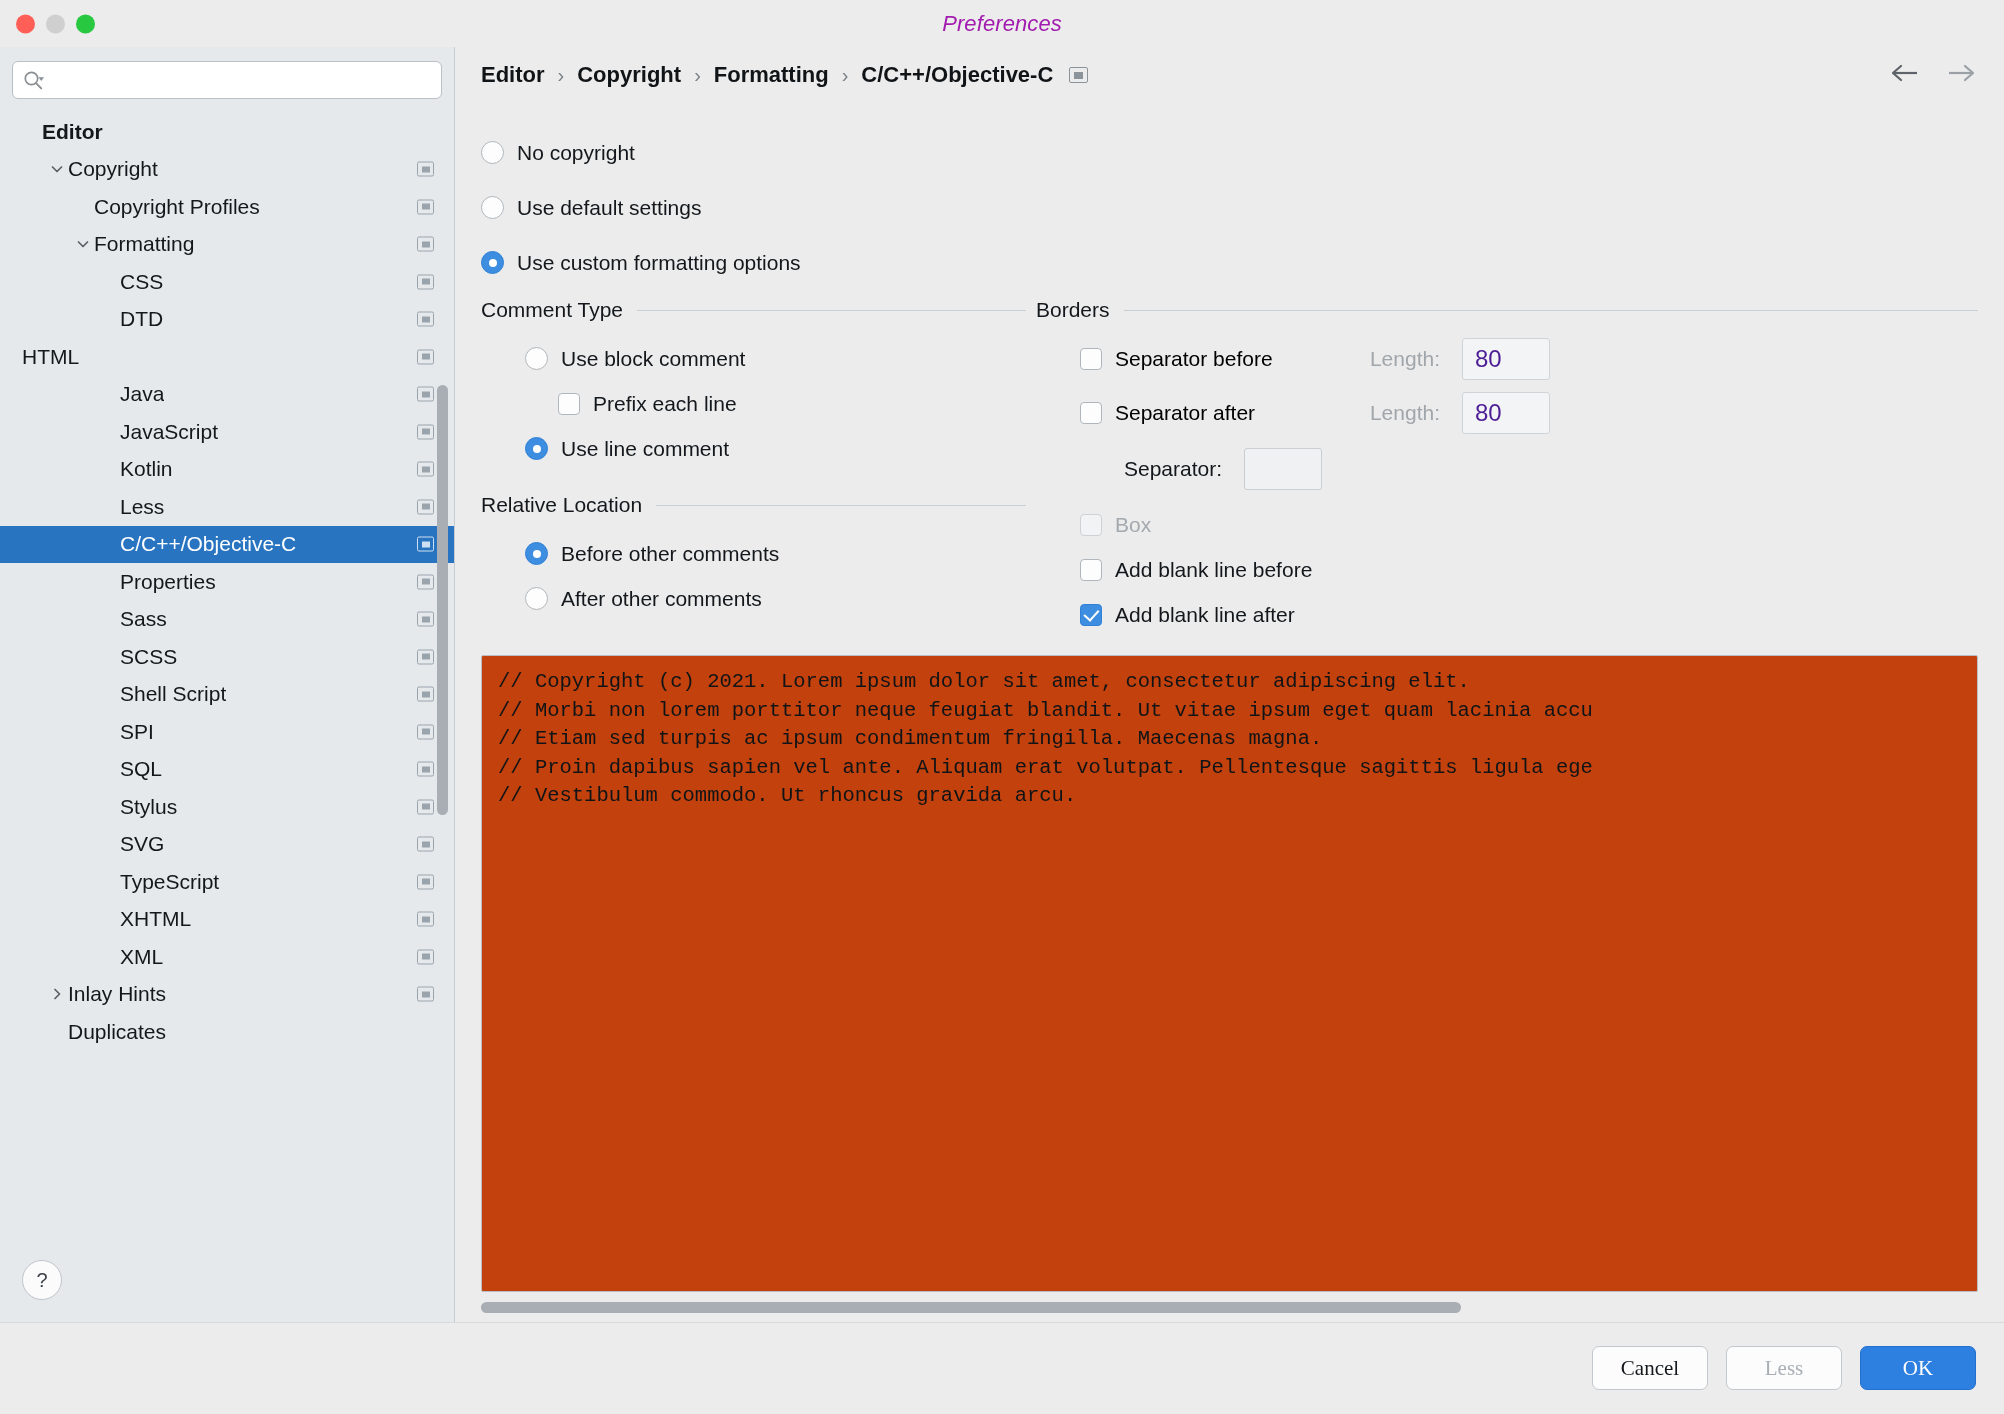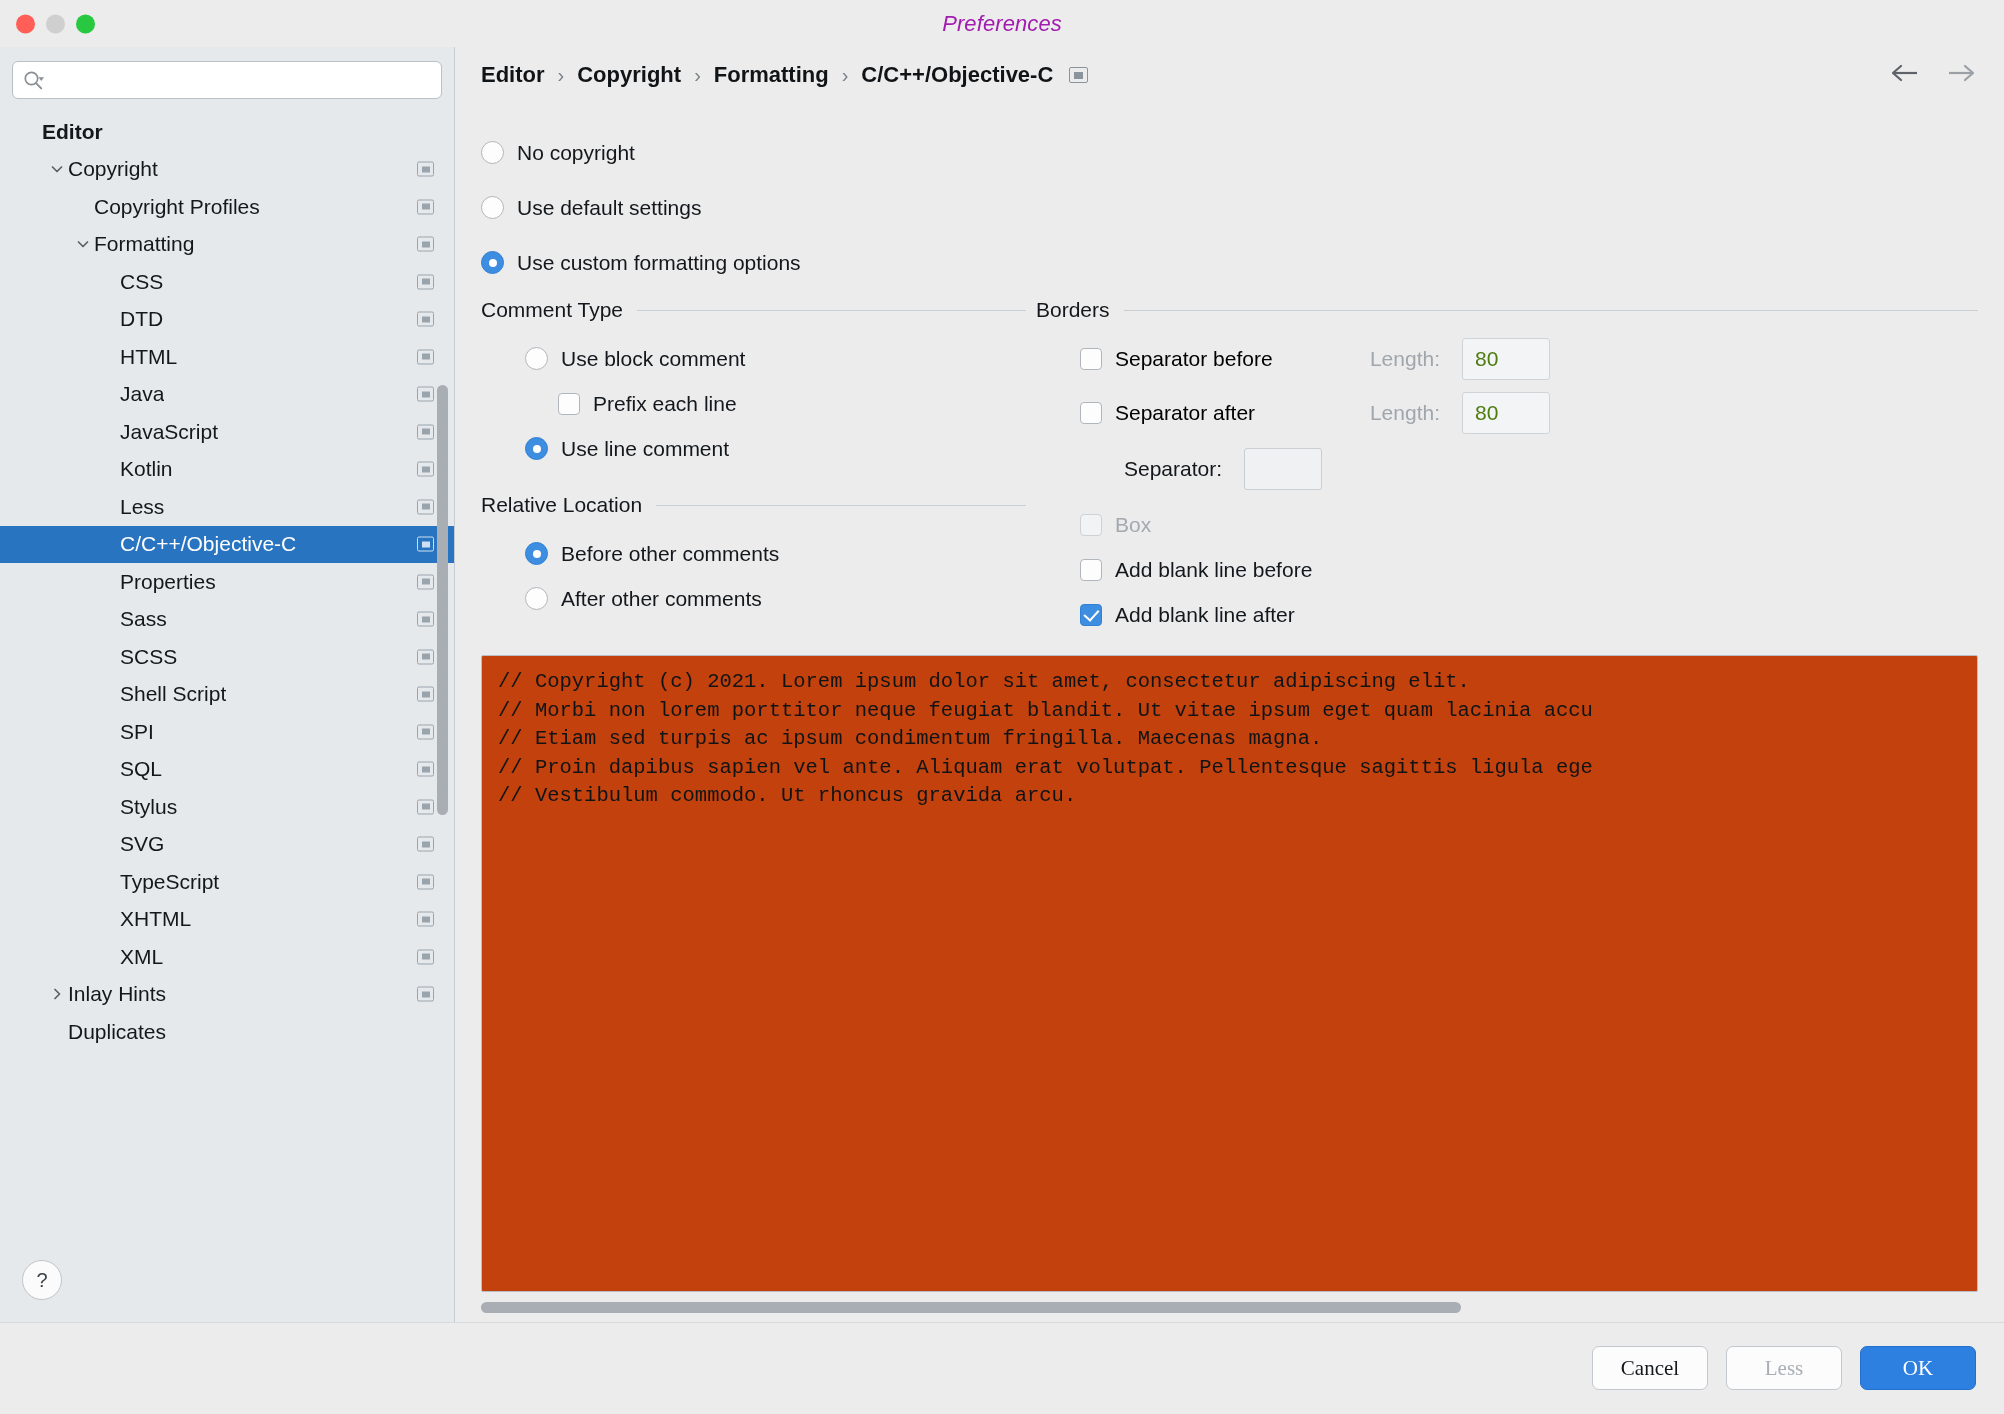--- a/index.html
+++ b/index.html
@@ -118,21 +118,21 @@
 
   .grp-body { padding-left: 44px; padding-top: 8px; }
   .grp-body .optrow { height: 45px; }
   .indent { padding-left: 33px; }
 
   .brd-row { display: flex; align-items: center; height: 54px; }
   .brd-check { display: flex; align-items: center; gap: 13px; width: 262px; flex: 0 0 262px; font-size: 21px; }
   .len-label { font-size: 21px; color: #a0a6ab; width: 120px; text-align: right; padding-right: 22px; }
   .txtbox {
     height: 42px; border: 1px solid #cfd4d8; background: #f3f4f5; border-radius: 3px;
-    display: flex; align-items: center; padding: 0 12px; font-size: 21px; color: #4d7c0f;
+    display: flex; align-items: center; padding: 0 12px; font-size: 24px; color: #4c1d95;
   }
   .txtbox.len { width: 88px; }
   .sep-row { display: flex; align-items: center; height: 58px; padding-left: 44px; }
   .sep-label { font-size: 21px; color: #14181c; padding-right: 22px; }
   .txtbox.sep { width: 78px; border-color: #c9ced2; background: #f0f1f2; }
   .brd-list { padding-top: 4px; }
   .brd-list .optrow { height: 45px; }
 
   
   .preview {
@@ -237,21 +237,21 @@
               <i></i>
             </span>
           </div>
           <div class="tree-row" style="padding-left: 98px;">
             <span class="twisty empty"></span>
             <span class="row-label">DTD</span>
             <span class="badge-icon">
               <i></i>
             </span>
           </div>
-          <div class="tree-row" style="padding-left: 98px;">
+          <div class="tree-row" style="">
             <span class="twisty empty"></span>
             <span class="row-label">HTML</span>
             <span class="badge-icon">
               <i></i>
             </span>
           </div>
           <div class="tree-row" style="padding-left: 98px;">
             <span class="twisty empty"></span>
             <span class="row-label">Java</span>
             <span class="badge-icon">

